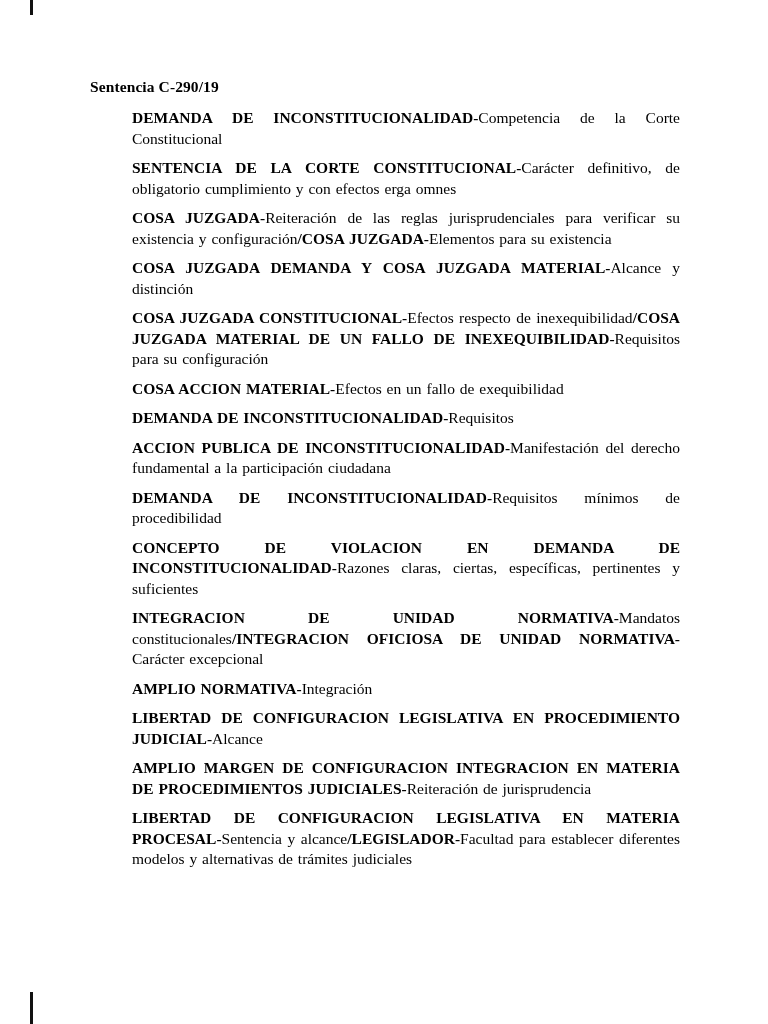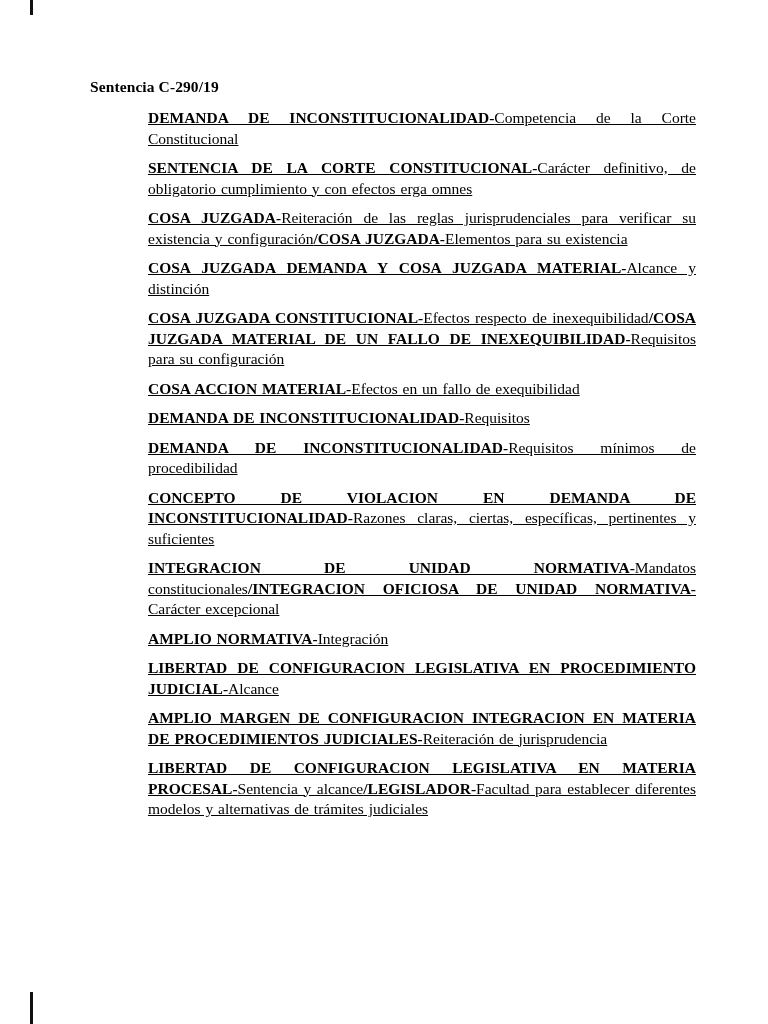--- a/index.html
+++ b/index.html
@@ -24,24 +24,23 @@
     position: absolute;
     left: 90px;
     top: 78px;
     font-size: 15.5px;
     font-weight: bold;
     letter-spacing: 0.1px;
     white-space: nowrap;
   }
   .doc-body {
     position: absolute;
-    left: 148px;
+    left: 132px;
     top: 108px;
     width: 548px;
-    text-decoration: underline;
   }
   .para {
     font-size: 15.5px;
     line-height: 20.5px;
     text-align: justify;
     margin-bottom: 9px;
     word-spacing: 1px;
   }
   .seg-bold { font-weight: bold; }
   .seg-regular { font-weight: normal; }
@@ -64,20 +63,21 @@
   <h1 class="doc-title">Sentencia C-290/19</h1>
 
   <div class="doc-body">
       <p class="para"><span class="seg-bold">DEMANDA DE INCONSTITUCIONALIDAD-</span><span class="seg-regular">Competencia de la Corte Constitucional</span></p>
       <p class="para"><span class="seg-bold">SENTENCIA DE LA CORTE CONSTITUCIONAL-</span><span class="seg-regular">Carácter definitivo, de obligatorio cumplimiento y con efectos erga omnes</span></p>
       <p class="para"><span class="seg-bold">COSA JUZGADA-</span><span class="seg-regular">Reiteración de las reglas jurisprudenciales para verificar su existencia y configuración</span><span class="seg-bold">/COSA JUZGADA-</span><span class="seg-regular">Elementos para su existencia</span></p>
       <p class="para"><span class="seg-bold">COSA JUZGADA DEMANDA Y COSA JUZGADA MATERIAL-</span><span class="seg-regular">Alcance y distinción</span></p>
       <p class="para"><span class="seg-bold">COSA JUZGADA CONSTITUCIONAL-</span><span class="seg-regular">Efectos respecto de inexequibilidad</span><span class="seg-bold">/COSA JUZGADA MATERIAL DE UN FALLO DE INEXEQUIBILIDAD-</span><span class="seg-regular">Requisitos para su configuración</span></p>
       <p class="para"><span class="seg-bold">COSA ACCION MATERIAL-</span><span class="seg-regular">Efectos en un fallo de exequibilidad</span></p>
       <p class="para"><span class="seg-bold">DEMANDA DE INCONSTITUCIONALIDAD-</span><span class="seg-regular">Requisitos</span></p>
+      <p class="para"><span class="seg-bold">ACCION PUBLICA DE INCONSTITUCIONALIDAD-</span><span class="seg-regular">Manifestación del derecho fundamental a la participación ciudadana</span></p>
       <p class="para"><span class="seg-bold">DEMANDA DE INCONSTITUCIONALIDAD-</span><span class="seg-regular">Requisitos mínimos de procedibilidad</span></p>
       <p class="para"><span class="seg-bold">CONCEPTO DE VIOLACION EN DEMANDA DE INCONSTITUCIONALIDAD-</span><span class="seg-regular">Razones claras, ciertas, específicas, pertinentes y suficientes</span></p>
       <p class="para"><span class="seg-bold">INTEGRACION DE UNIDAD NORMATIVA-</span><span class="seg-regular">Mandatos constitucionales</span><span class="seg-bold">/INTEGRACION OFICIOSA DE UNIDAD NORMATIVA-</span><span class="seg-regular">Carácter excepcional</span></p>
       <p class="para"><span class="seg-bold">AMPLIO NORMATIVA-</span><span class="seg-regular">Integración</span></p>
       <p class="para"><span class="seg-bold">LIBERTAD DE CONFIGURACION LEGISLATIVA EN PROCEDIMIENTO JUDICIAL-</span><span class="seg-regular">Alcance</span></p>
       <p class="para"><span class="seg-bold">AMPLIO MARGEN DE CONFIGURACION INTEGRACION EN MATERIA DE PROCEDIMIENTOS JUDICIALES-</span><span class="seg-regular">Reiteración de jurisprudencia</span></p>
       <p class="para"><span class="seg-bold">LIBERTAD DE CONFIGURACION LEGISLATIVA EN MATERIA PROCESAL-</span><span class="seg-regular">Sentencia y alcance</span><span class="seg-bold">/LEGISLADOR-</span><span class="seg-regular">Facultad para establecer diferentes modelos y alternativas de trámites judiciales</span></p>
     </div>
 
   <div class="scan-artifact bottom"></div>

